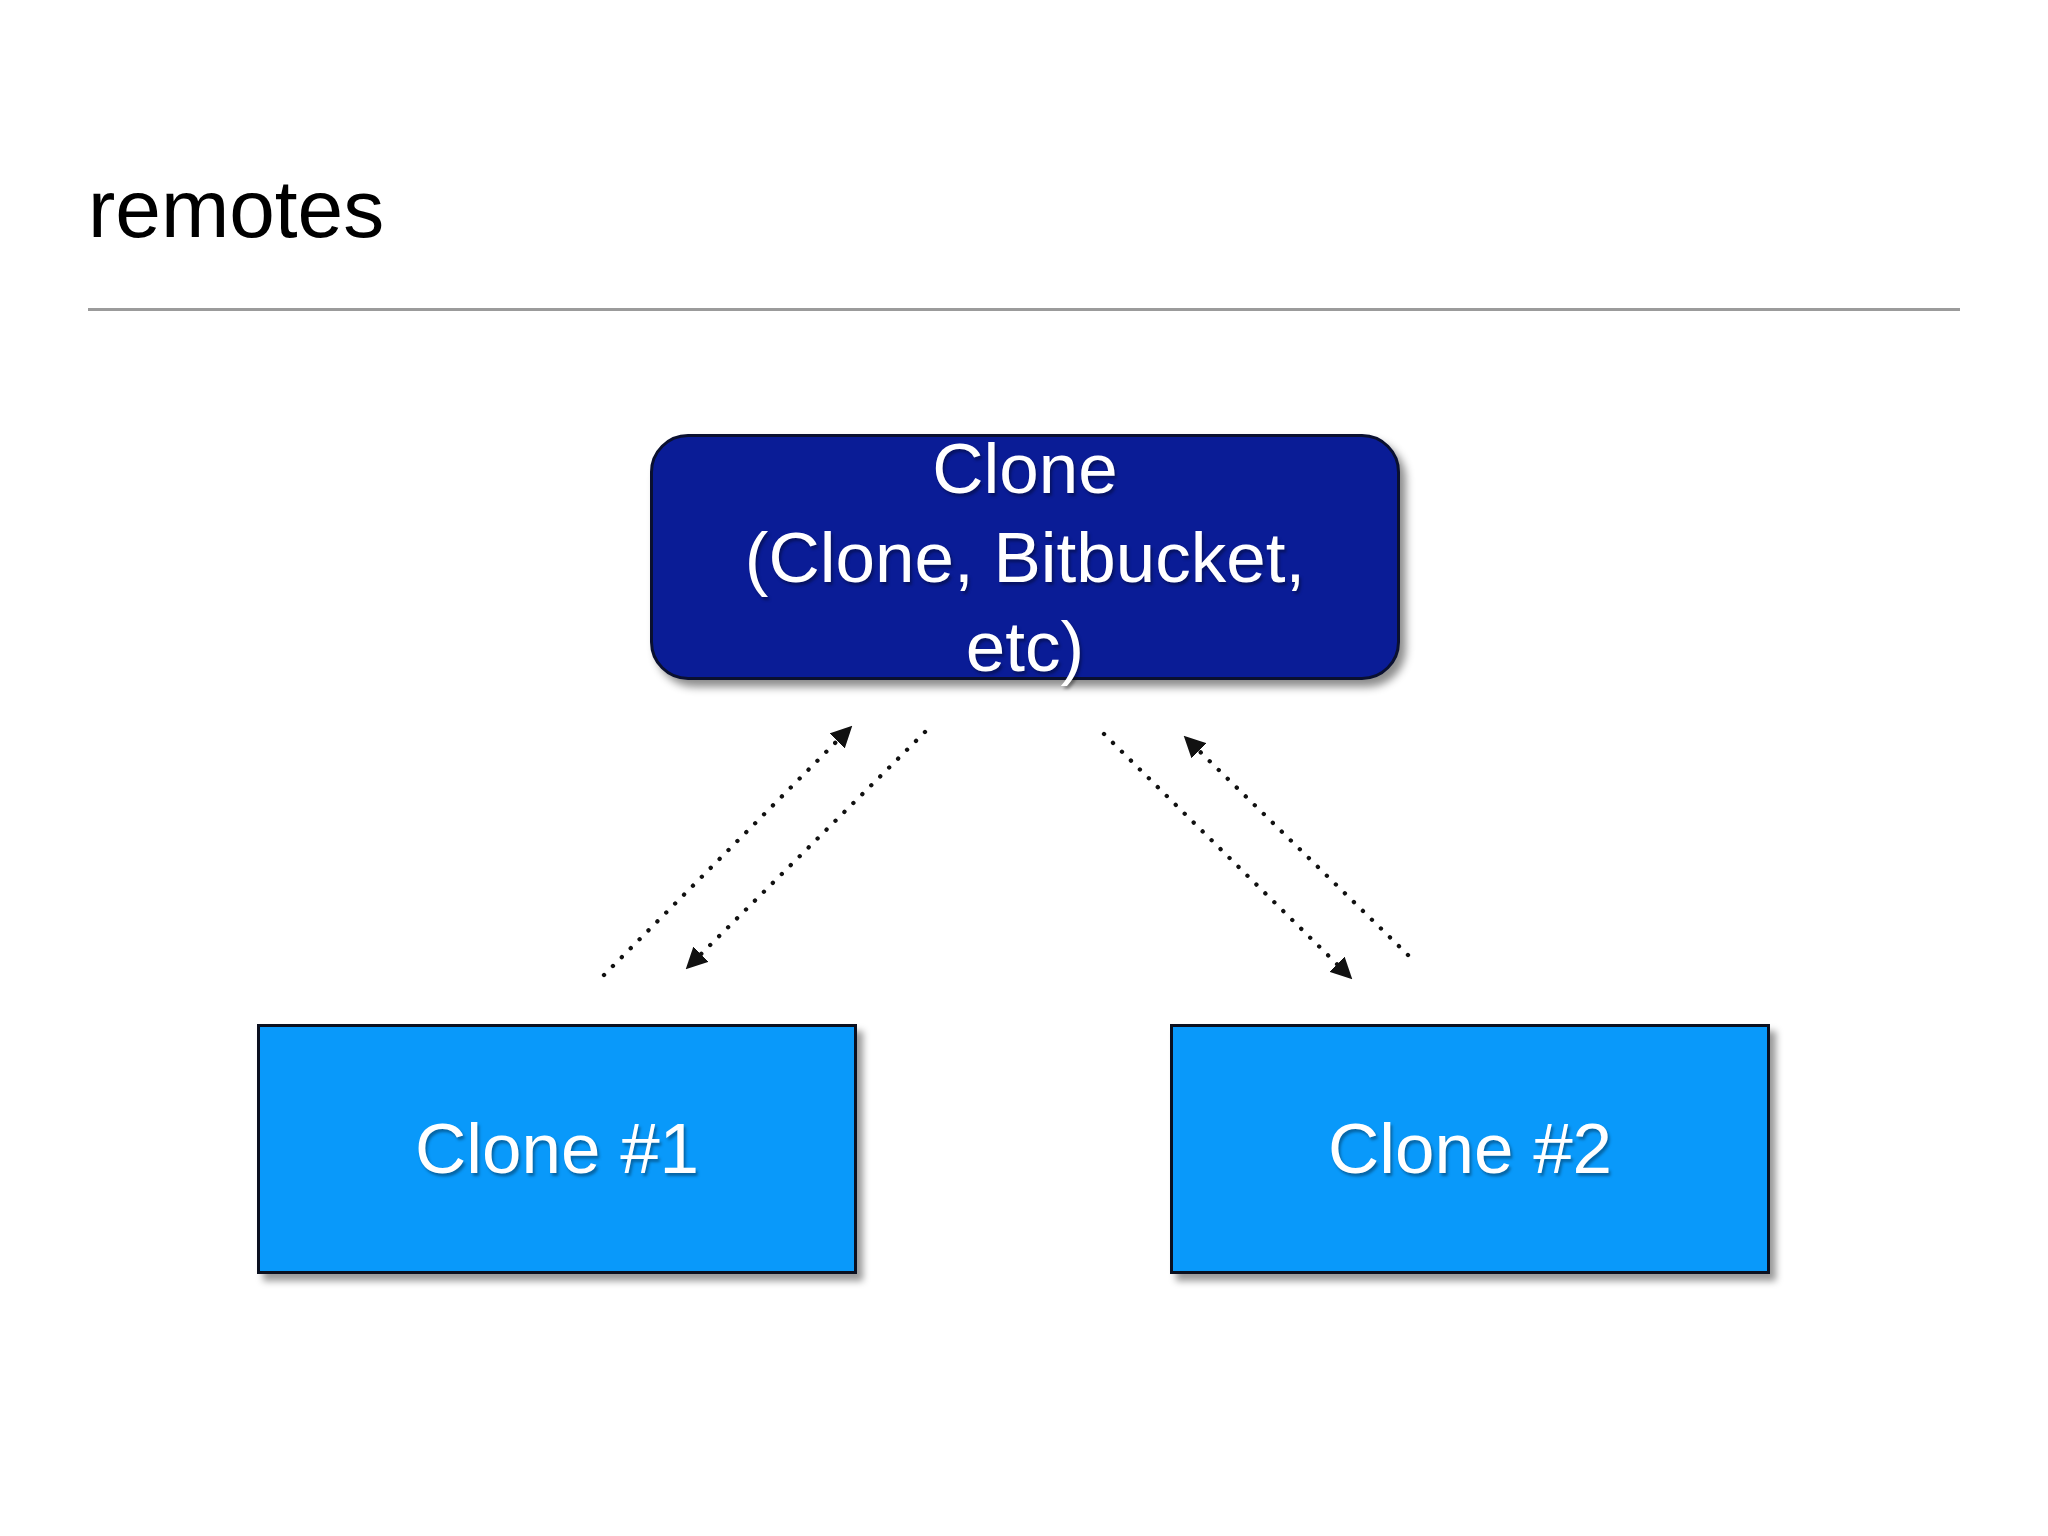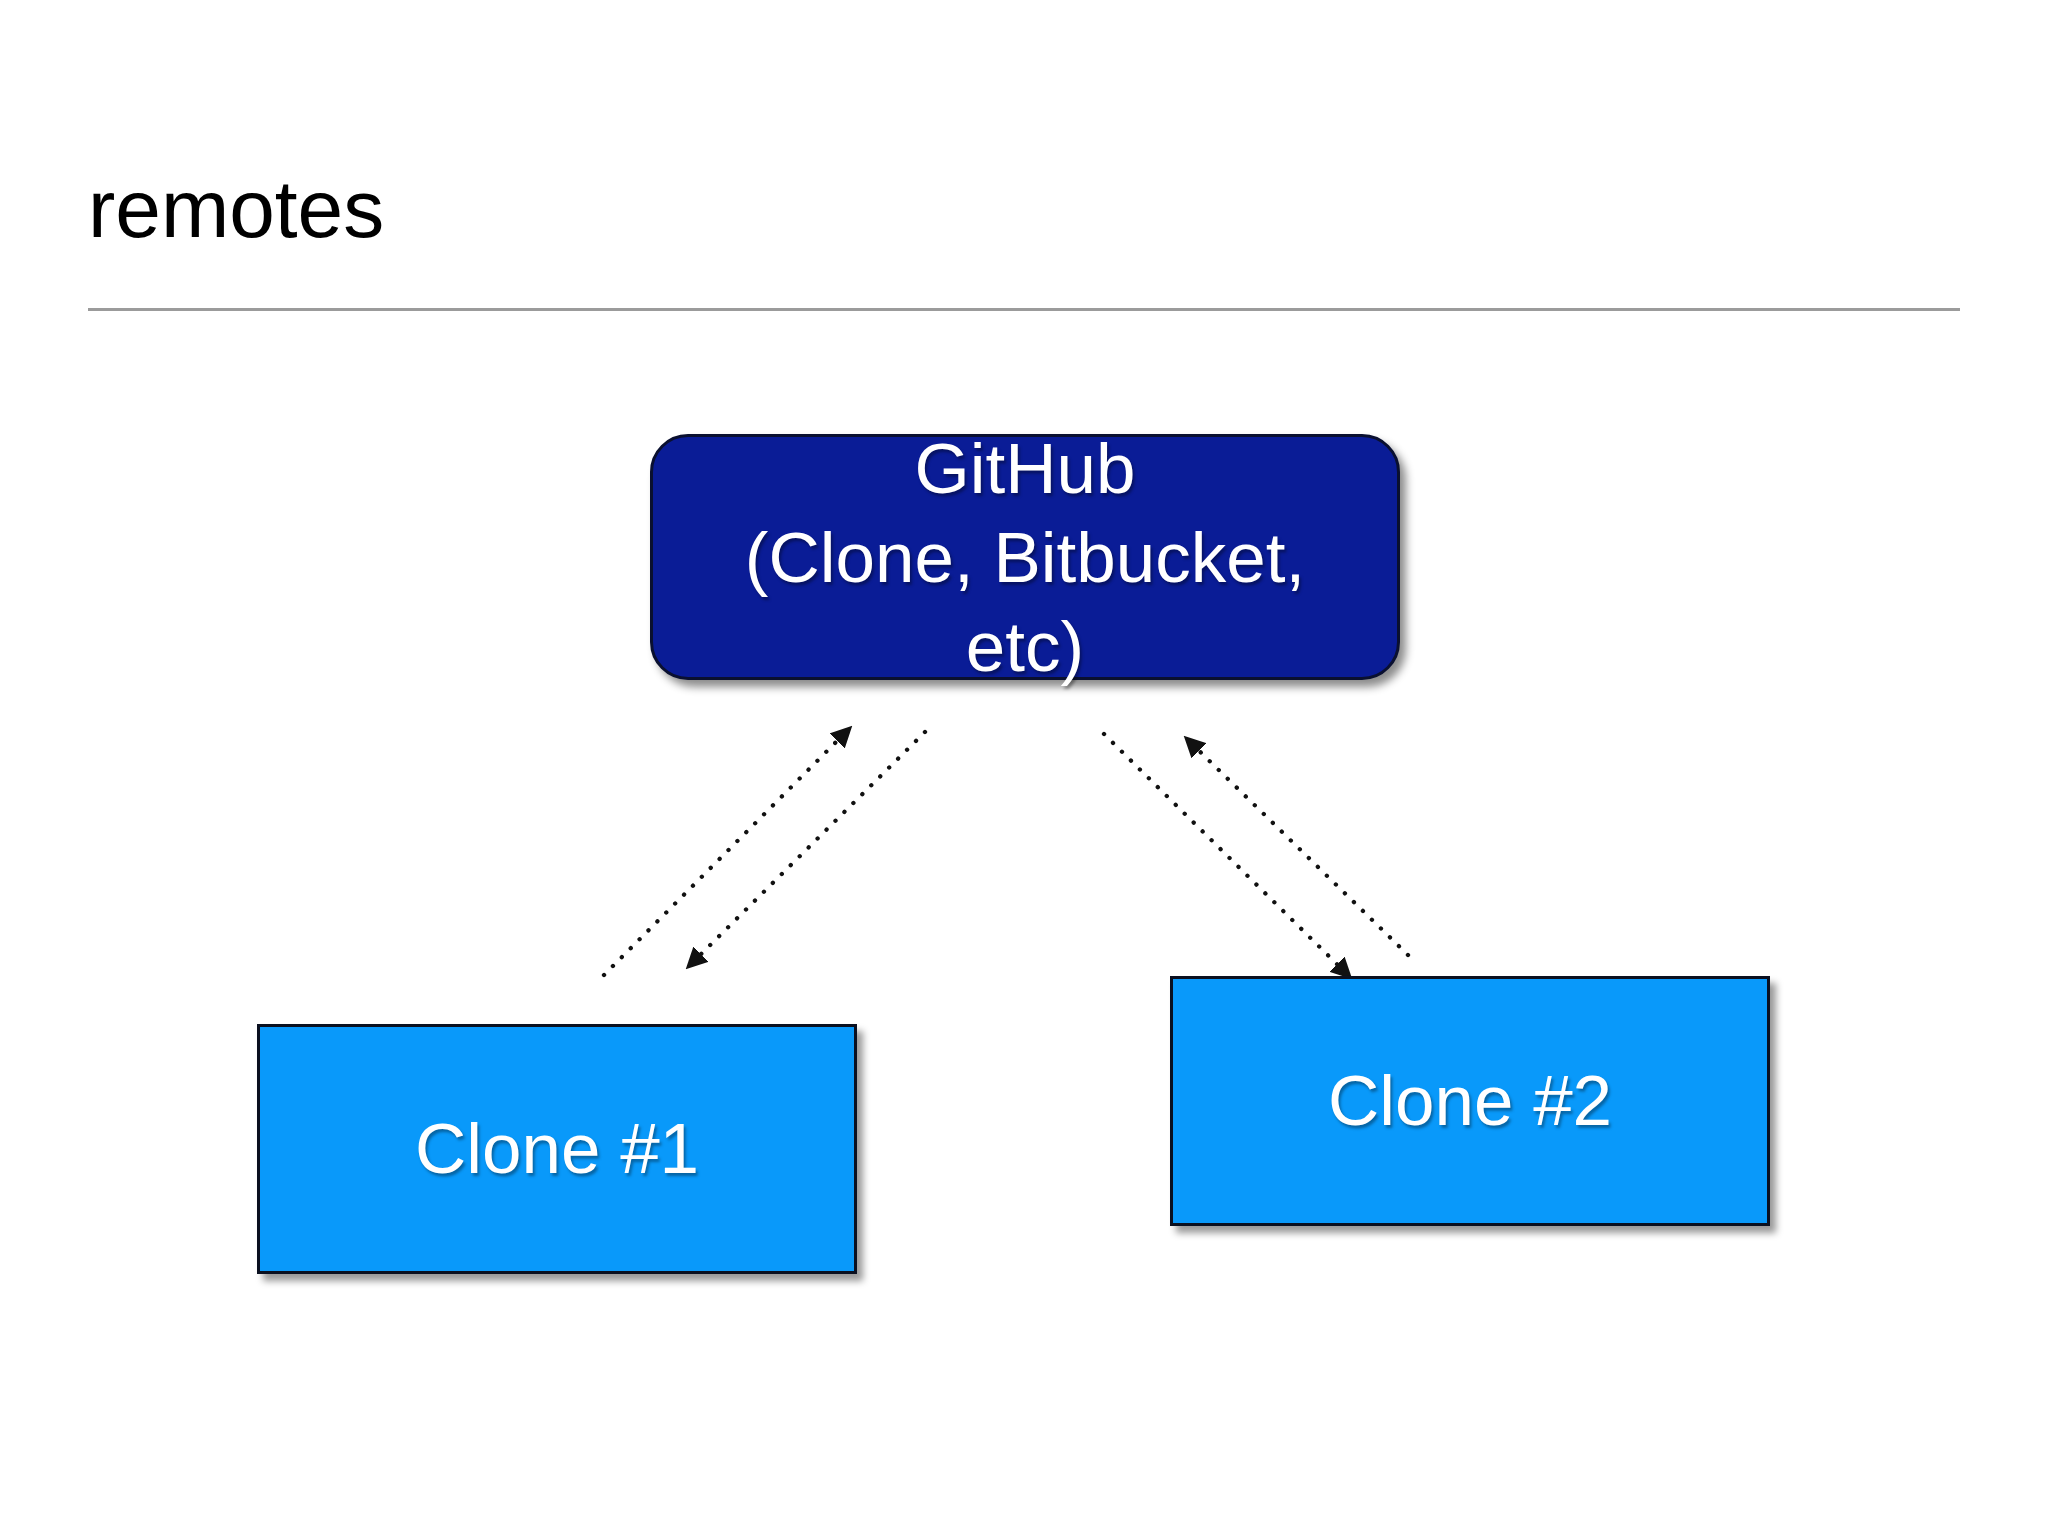--- a/index.html
+++ b/index.html
@@ -44,21 +44,21 @@
     font-size:71px;line-height:89px;
   }
   .node-clone{
     width:600px;height:250px;
     background:#0999fa;
     border:3px solid #0a1020;
     box-shadow:6px 7px 7px rgba(0,0,0,0.40);
     font-size:71px;line-height:98px;
   }
   .node-clone1{left:257px;top:1024px;}
-  .node-clone2{left:1170px;top:976px;}
+  .node-clone2{left:1170px;top:1024px;}
   .arrow-layer{
     position:absolute;left:0;top:0;
     width:2048px;height:1536px;
     pointer-events:none;
   }
   .dotted-arrow{
     stroke:#111111;
     stroke-width:4.3;
     stroke-dasharray:0.1 12.5;
     stroke-linecap:round;
@@ -80,21 +80,21 @@
         <path d="M0,0 L10,5 L0,10 z" fill="#111111"></path>
       </marker>
     </defs>
     <line class="dotted-arrow" x1="604" y1="975" x2="850" y2="728" marker-end="url(#ah)"></line>
     <line class="dotted-arrow" x1="925" y1="732" x2="688" y2="967" marker-end="url(#ah)"></line>
     <line class="dotted-arrow" x1="1408" y1="955" x2="1186" y2="738" marker-end="url(#ah)"></line>
     <line class="dotted-arrow" x1="1104" y1="734" x2="1350" y2="977" marker-end="url(#ah)"></line>
   </svg>
 
   <div class="node node-remote">
-    <span class="line">GitHub</span>
+    <span class="line">Clone</span>
     <span class="line">(Clone, Bitbucket,</span>
     <span class="line">etc)</span>
   </div>
 
   <div class="node node-clone node-clone1">
     <span class="line">Clone #1</span>
   </div>
 
   <div class="node node-clone node-clone2">
     <span class="line">Clone #2</span>

